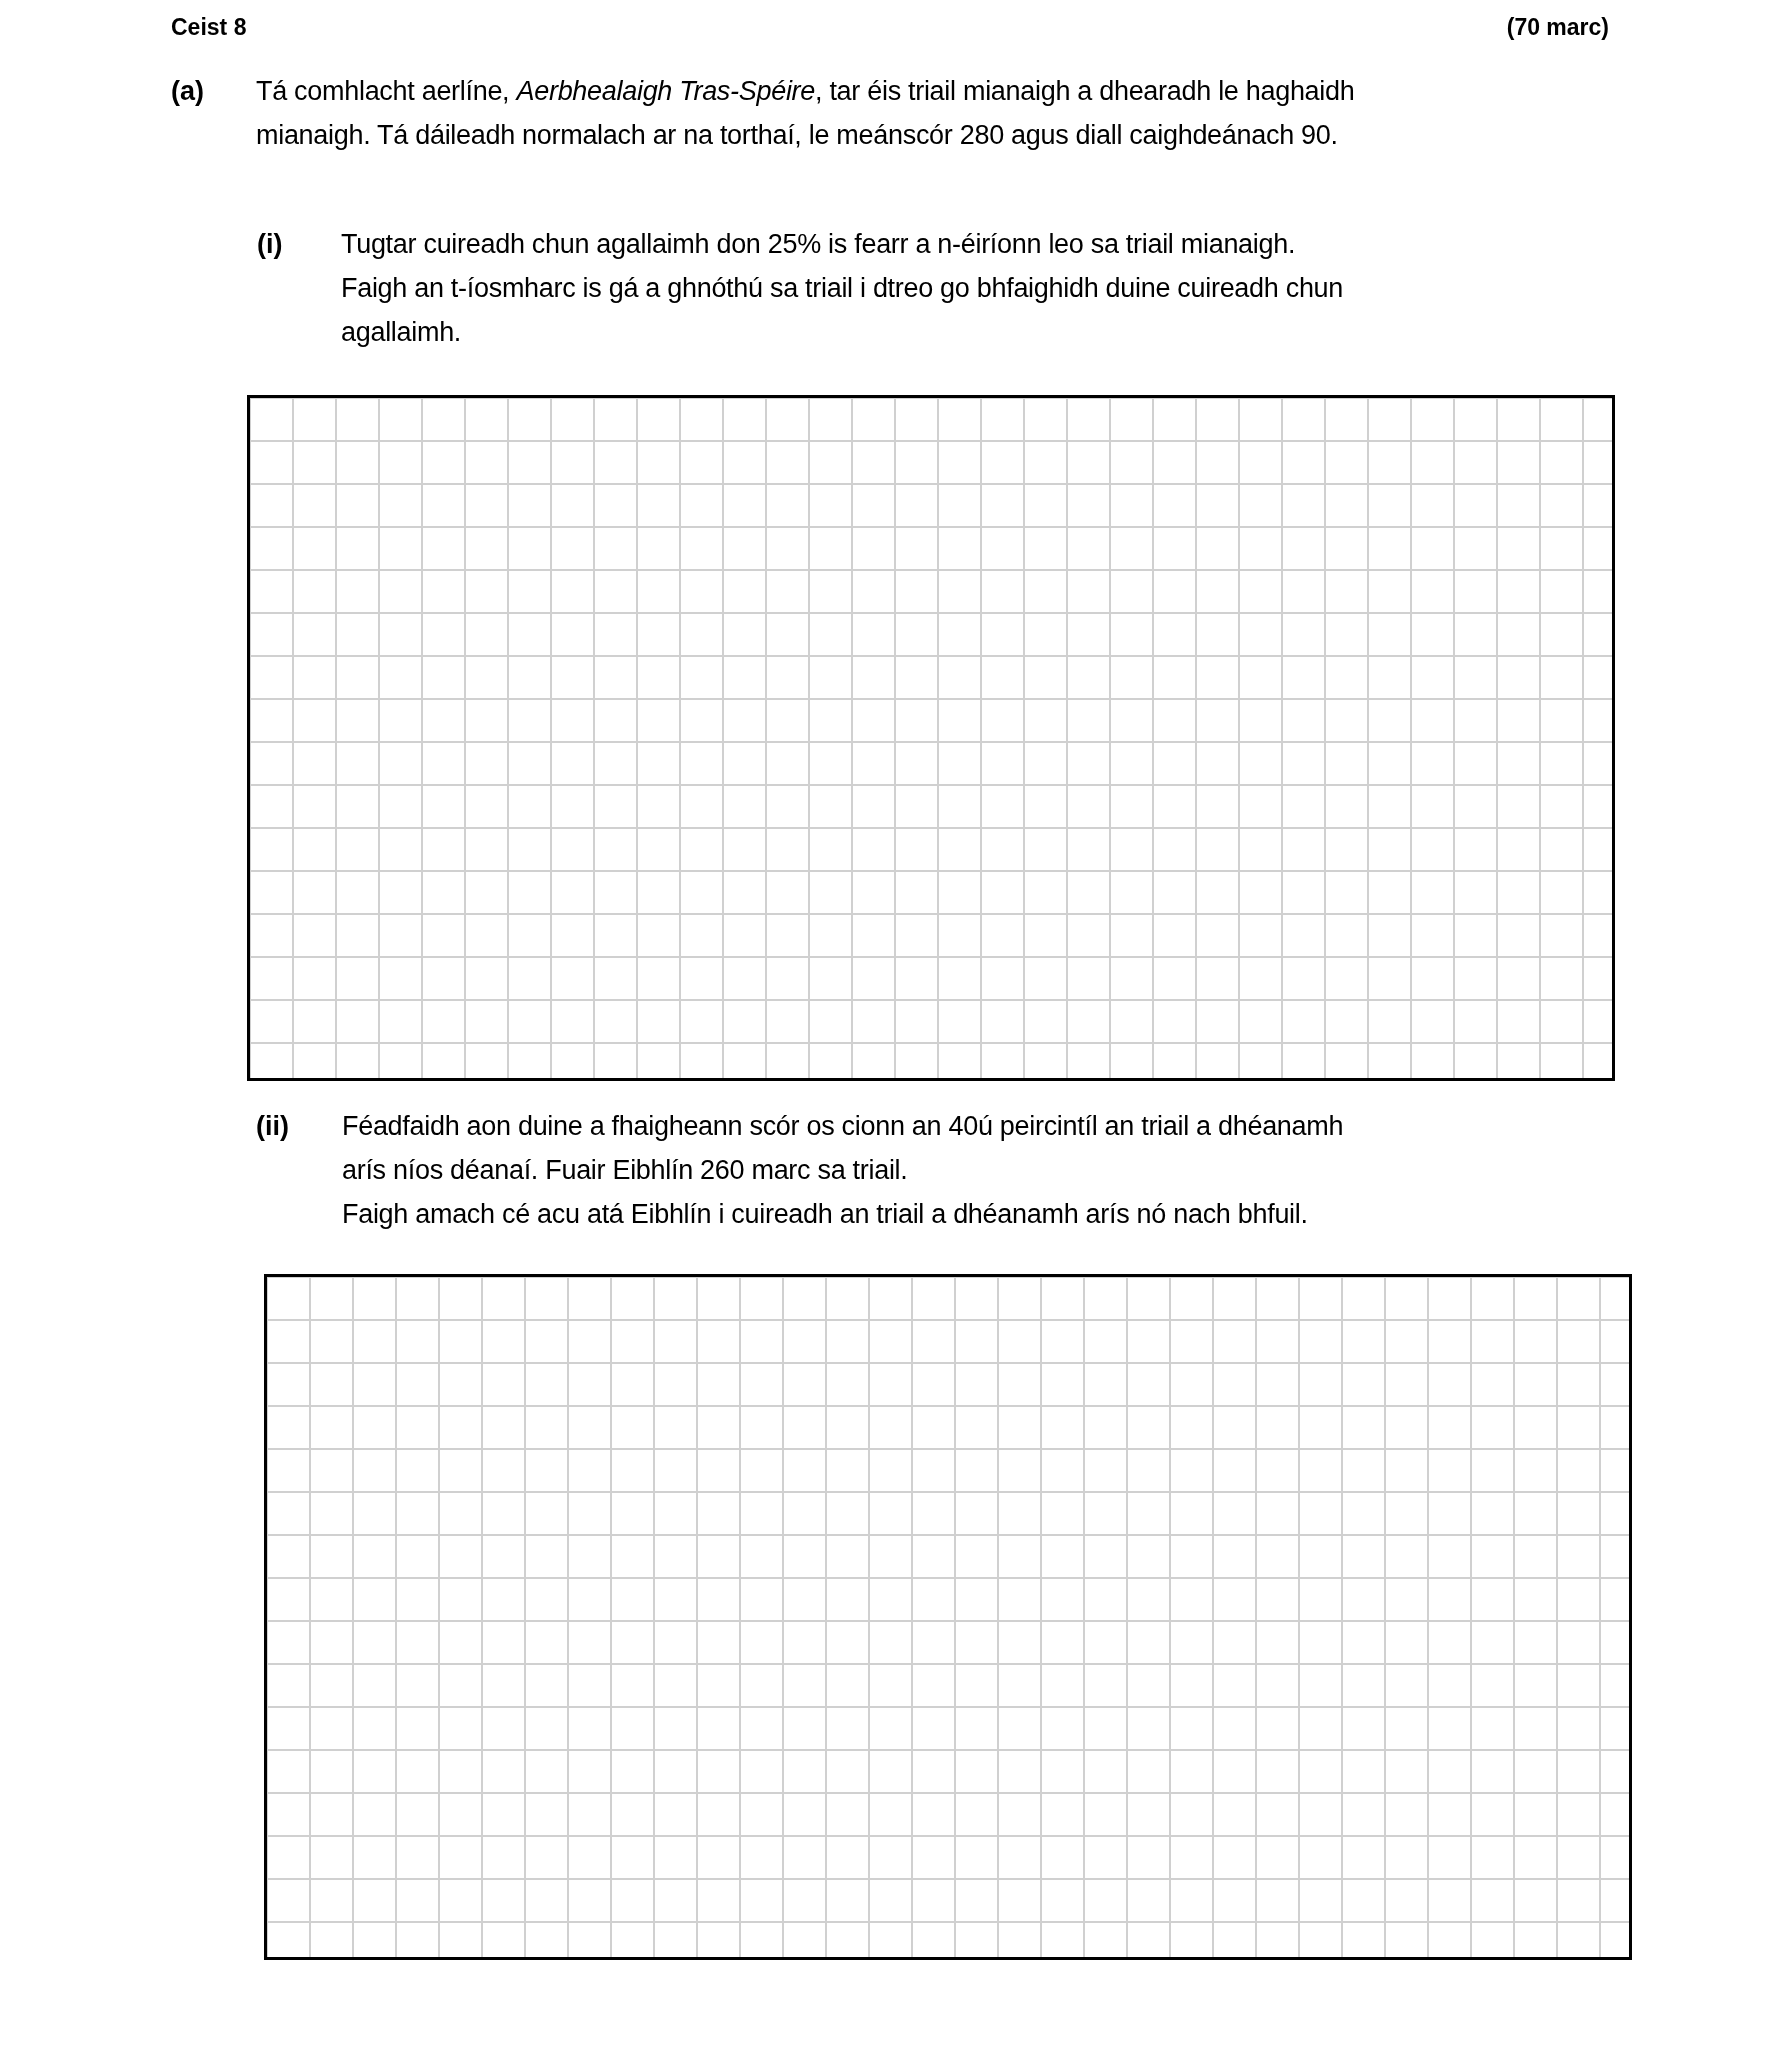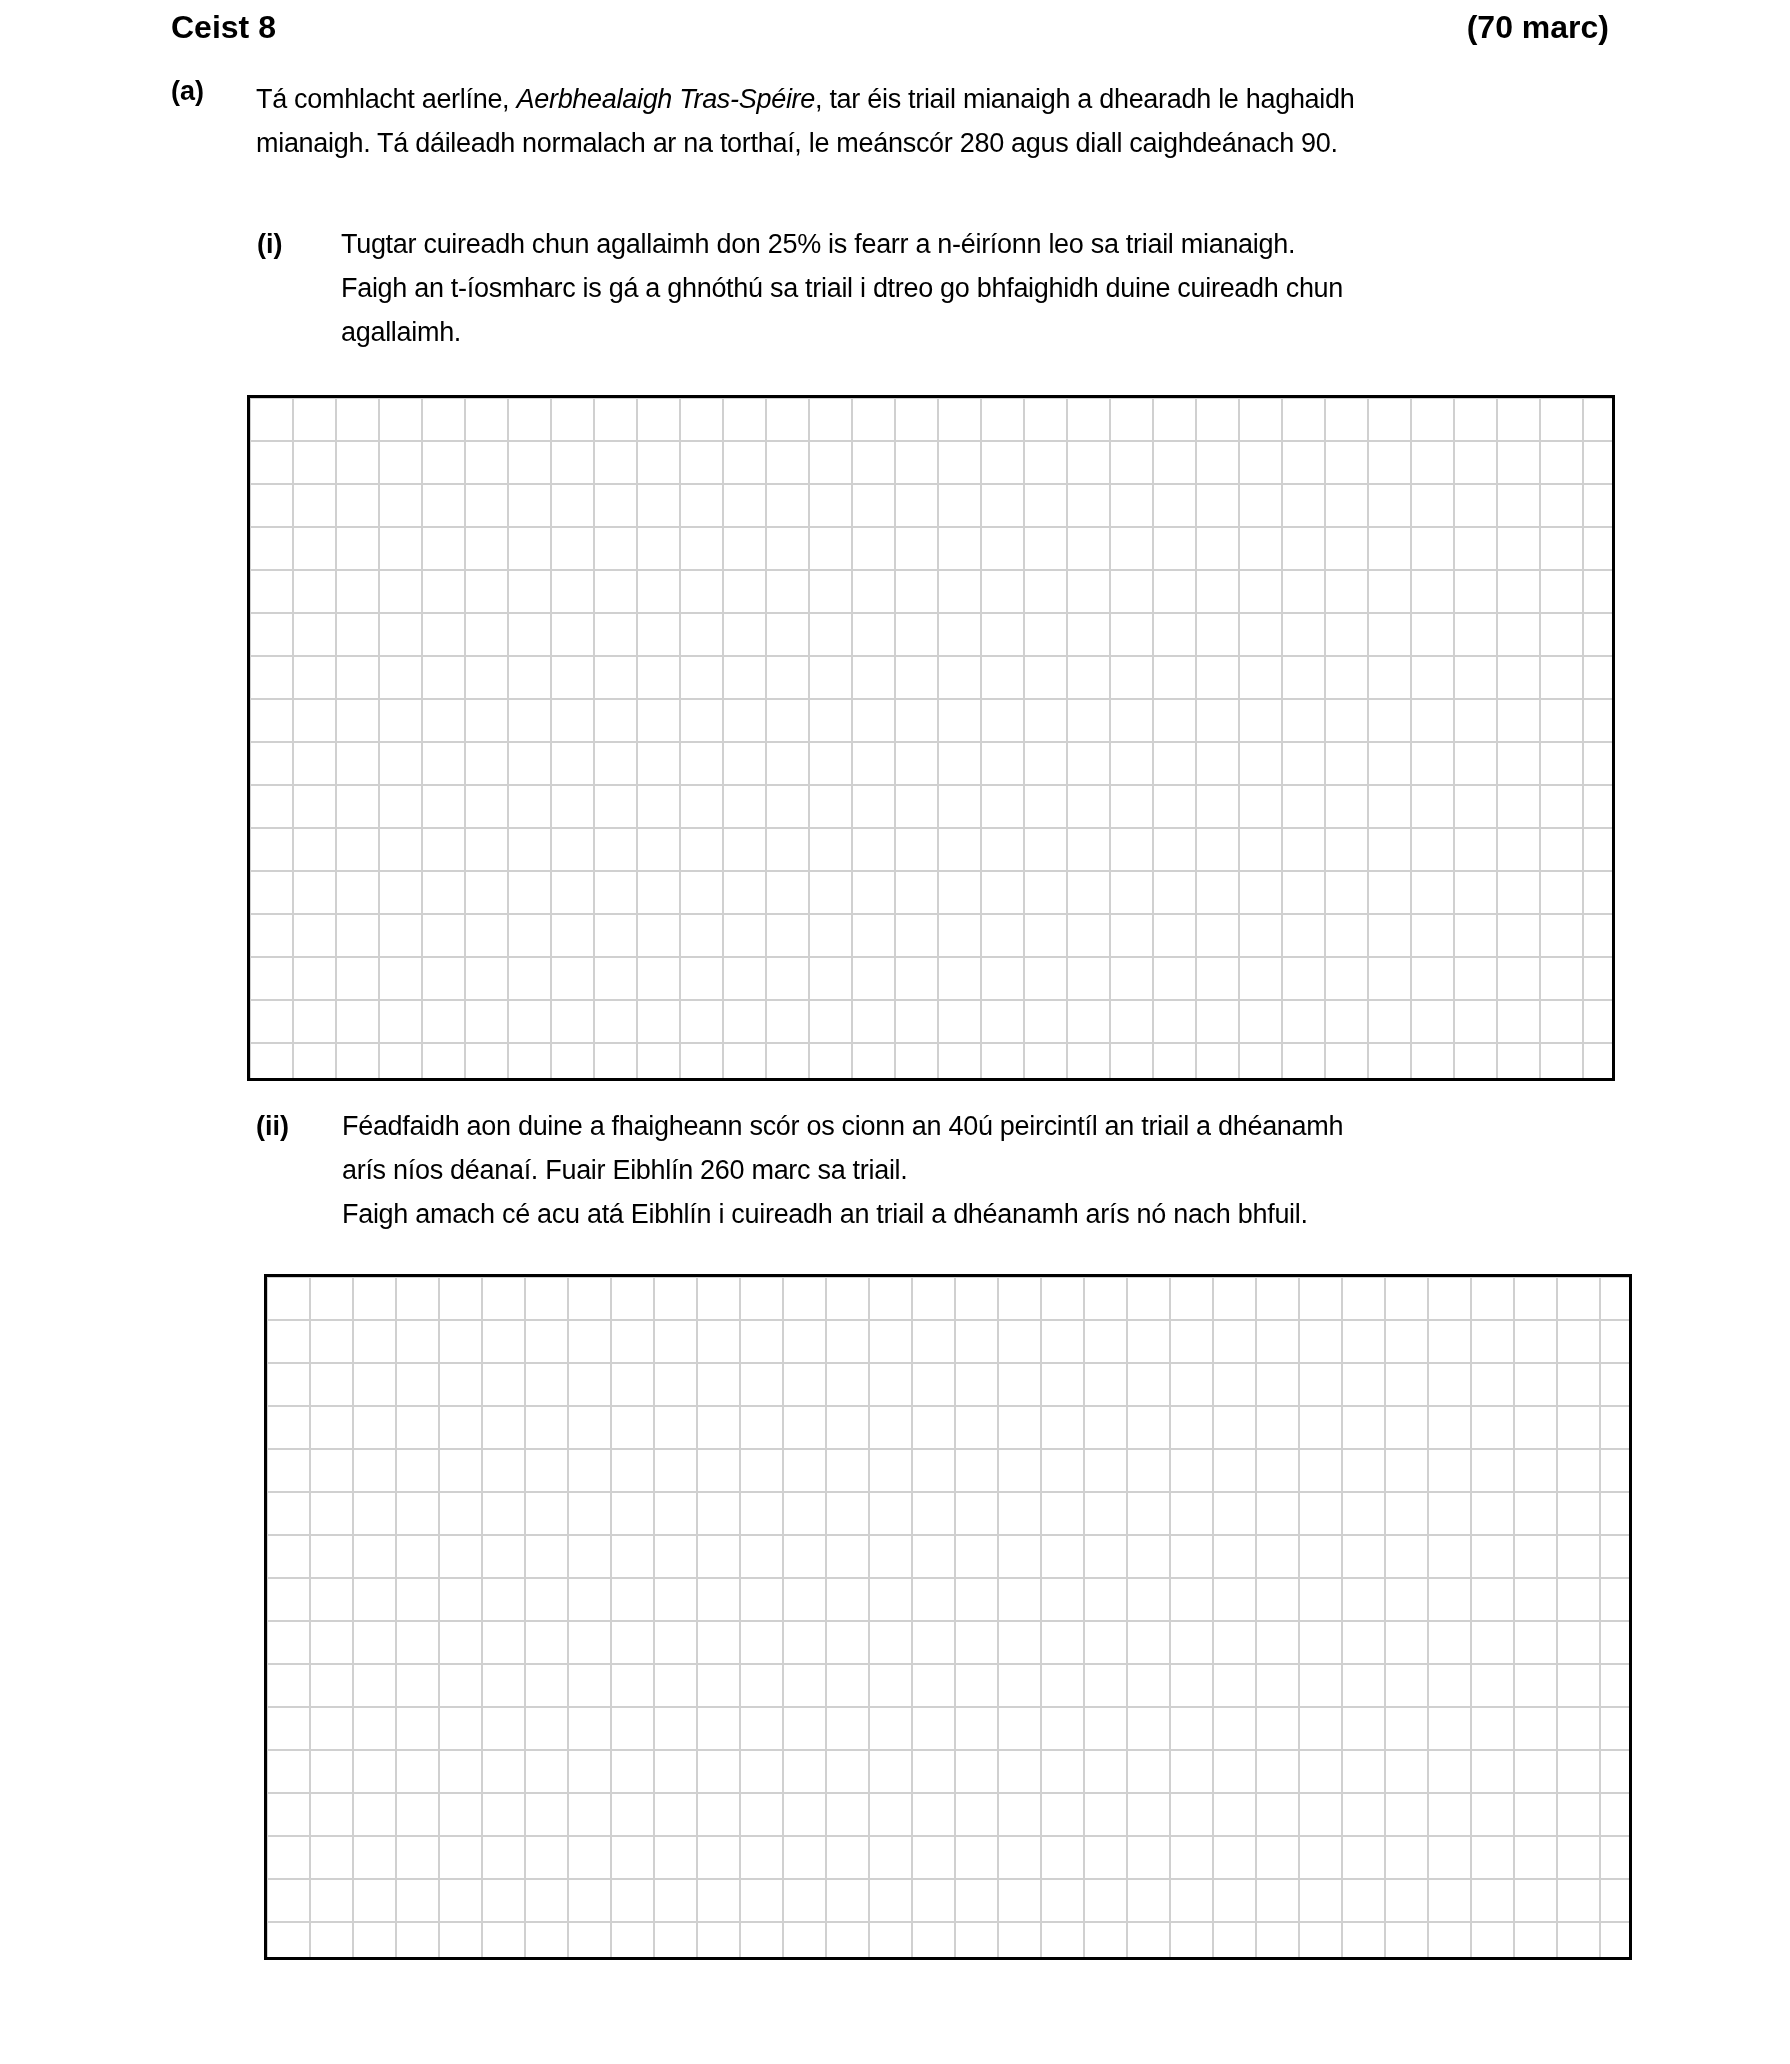--- a/index.html
+++ b/index.html
@@ -1,21 +1,21 @@
 <!DOCTYPE html>
 <html><head>
 <meta charset="utf-8">
 <style>
   html, body { margin: 0; padding: 0; background: #ffffff; }
   body { width: 1791px; height: 2065px; position: relative; overflow: hidden;
          font-family: "Liberation Sans", "DejaVu Sans", sans-serif; color: #000; }
   .abs { position: absolute; white-space: nowrap; }
   .bold { font-weight: bold; }
   .txt { font-size: 27px; line-height: 44px; }
-  .hdr { font-size: 32px; font-weight: bold; line-height: 35px; }
+  .hdr { font-size: 23px; font-weight: bold; line-height: 35px; }
   .para { position: absolute; }
   .para .line { display: block; white-space: nowrap; height: 44px; line-height: 44px; }
   .sq { letter-spacing: -0.3px; }
   .grid {
     position: absolute; box-sizing: border-box;
     border: 3px solid #000;
     background-color: #fff;
     background-image:
       linear-gradient(to right, #d0d0d0 2px, transparent 2px),
       linear-gradient(to bottom, #d0d0d0 2px, transparent 2px);
@@ -23,21 +23,21 @@
     background-position: -1px -1px;
   }
 </style>
 </head>
 <body>
 
 <div class="abs hdr" style="left:171px; top:9.9px;">Ceist 8</div>
 <div class="abs hdr" style="right:182px; top:9.9px;">(70 marc)</div>
 
 <div class="abs txt bold" style="left:171px; top:69px;">(a)</div>
-<div class="para txt sq" style="left:256px; top:69px;margin-top:8px;">
+<div class="para txt sq" style="left:256px; top:69px;">
   <span class="line"><span>Tá comhlacht aerlíne, </span><i>Aerbhealaigh Tras-Spéire</i><span>, tar éis triail mianaigh a dhearadh le haghaidh</span></span>
   <span class="line">mianaigh.  Tá dáileadh normalach ar na torthaí, le meánscór 280 agus diall caighdeánach 90.</span>
 </div>
 
 <div class="abs txt bold" style="left:257px; top:222px;">(i)</div>
 <div class="para txt sq" style="left:341px; top:222px;">
   <span class="line">Tugtar cuireadh chun agallaimh don 25% is fearr a n-éiríonn leo sa triail mianaigh.</span>
   <span class="line">Faigh an t-íosmharc is gá a ghnóthú sa triail i dtreo go bhfaighidh duine cuireadh chun</span>
   <span class="line">agallaimh.</span>
 </div>

